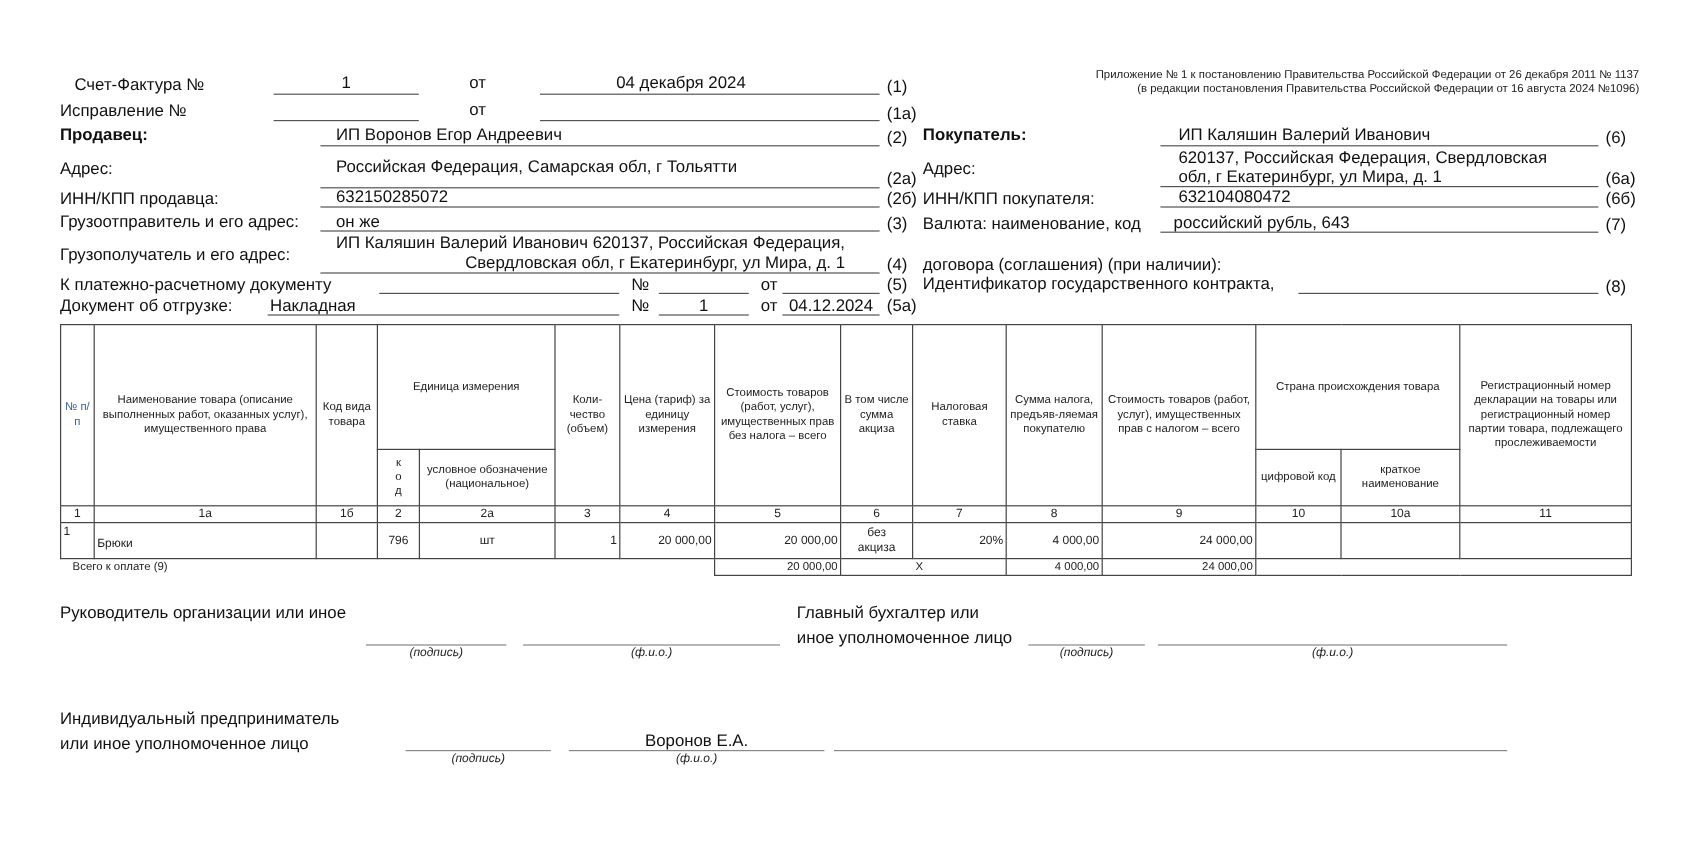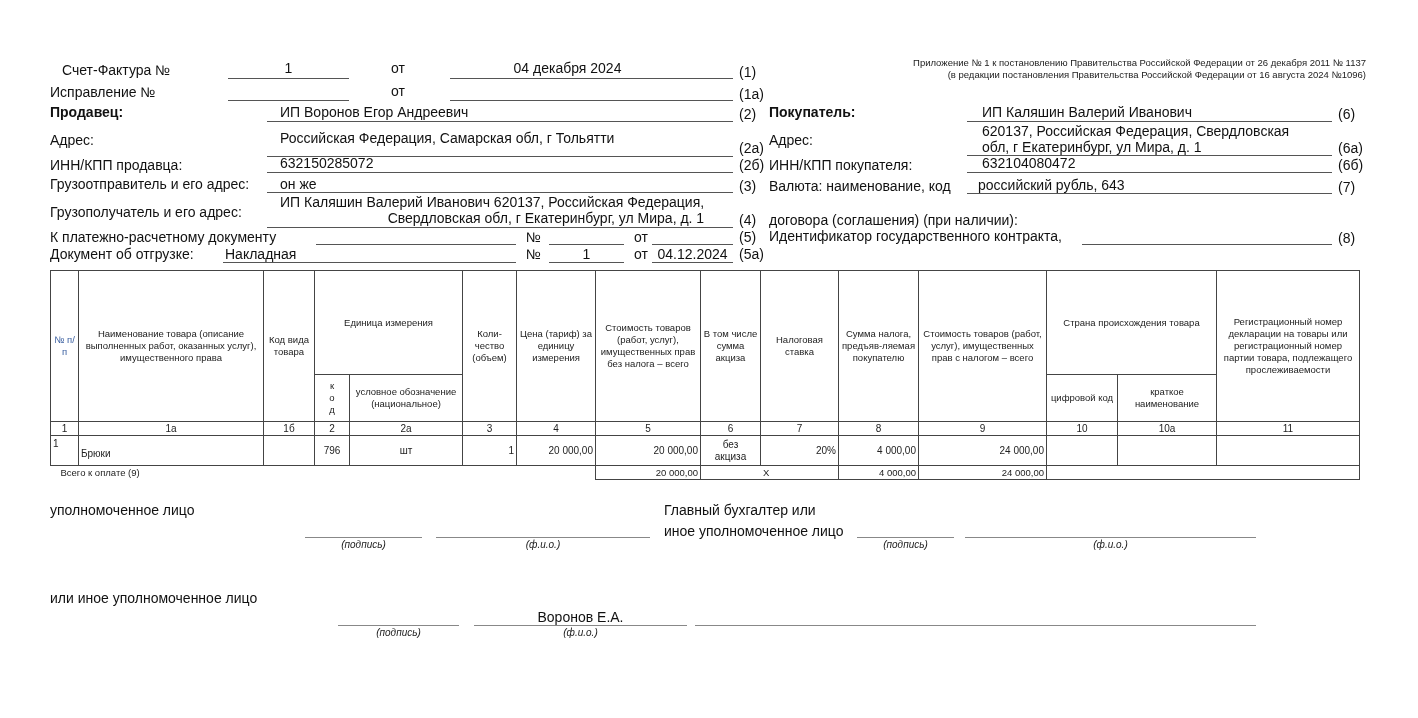--- a/index.html
+++ b/index.html
@@ -203,39 +203,40 @@
     <td class="r">20 000,00</td>
     <td colspan="2" style="text-align:left;padding-left:62px;">X</td>
     <td class="r">4 000,00</td>
     <td class="r">24 000,00</td>
     <td colspan="3" style="border-left:1px solid #444;"></td>
   </tr>
 </tbody>
   </table>
 
 <div class="abs lbl" style="left:50px;top:500px;line-height:21px;">
-  <div>уполномоченное лицо</div>
+  <div>Руководитель организации или иное</div>
 </div>
 <div class="sigline" style="left:305px;top:537px;width:117px;"></div>
 <div class="abs small" style="left:305px;top:539px;width:117px;text-align:center;">(подпись)</div>
 <div class="sigline" style="left:436px;top:537px;width:214px;"></div>
 <div class="val" style="left:436px;top:520px;width:214px;text-align:center;"></div>
 <div class="abs small" style="left:436px;top:539px;width:214px;text-align:center;">(ф.и.о.)</div>
 
 <div class="abs lbl" style="left:664px;top:500px;line-height:21px;">
   <div>Главный бухгалтер или</div>
   <div>иное уполномоченное лицо</div>
 </div>
 <div class="sigline" style="left:857px;top:537px;width:97px;"></div>
 <div class="abs small" style="left:857px;top:539px;width:97px;text-align:center;">(подпись)</div>
 <div class="sigline" style="left:965px;top:537px;width:291px;"></div>
 <div class="val" style="left:965px;top:520px;width:291px;text-align:center;"></div>
 <div class="abs small" style="left:965px;top:539px;width:291px;text-align:center;">(ф.и.о.)</div>
 
 <div class="abs lbl" style="left:50px;top:588px;line-height:21px;">
+  <div>Индивидуальный предприниматель</div>
   <div>или иное уполномоченное лицо</div>
 </div>
 <div class="sigline" style="left:338px;top:625px;width:121px;"></div>
 <div class="abs small" style="left:338px;top:627px;width:121px;text-align:center;">(подпись)</div>
 <div class="sigline" style="left:474px;top:625px;width:213px;"></div>
 <div class="val" style="left:474px;top:609px;width:213px;text-align:center;">Воронов Е.А.</div>
 <div class="abs small" style="left:474px;top:627px;width:213px;text-align:center;">(ф.и.о.)</div>
 <div class="sigline" style="left:695px;top:625px;width:561px;"></div>
 <div class="abs small" style="left:695px;top:627px;width:561px;text-align:center;line-height:12px;">
 </div>

